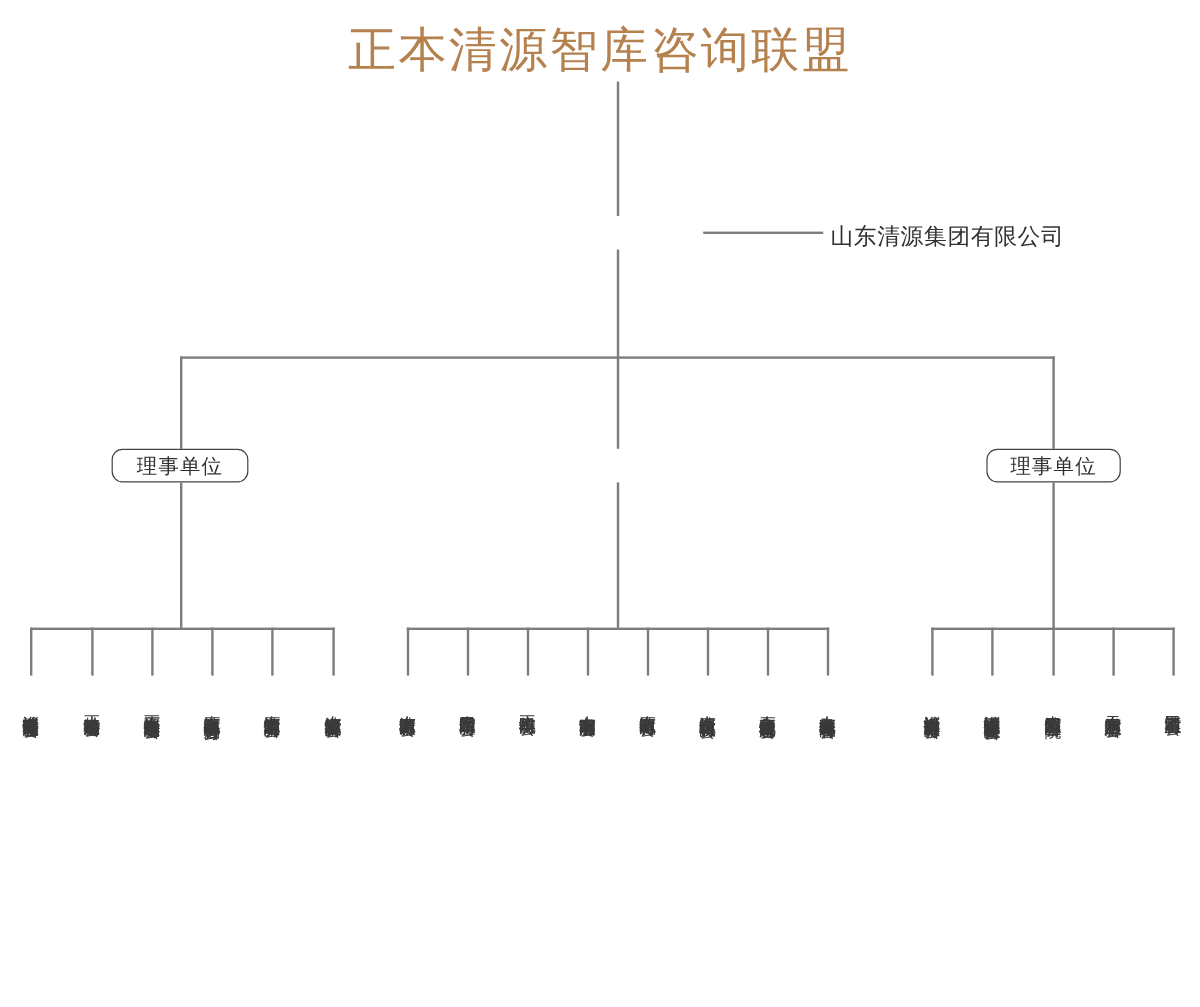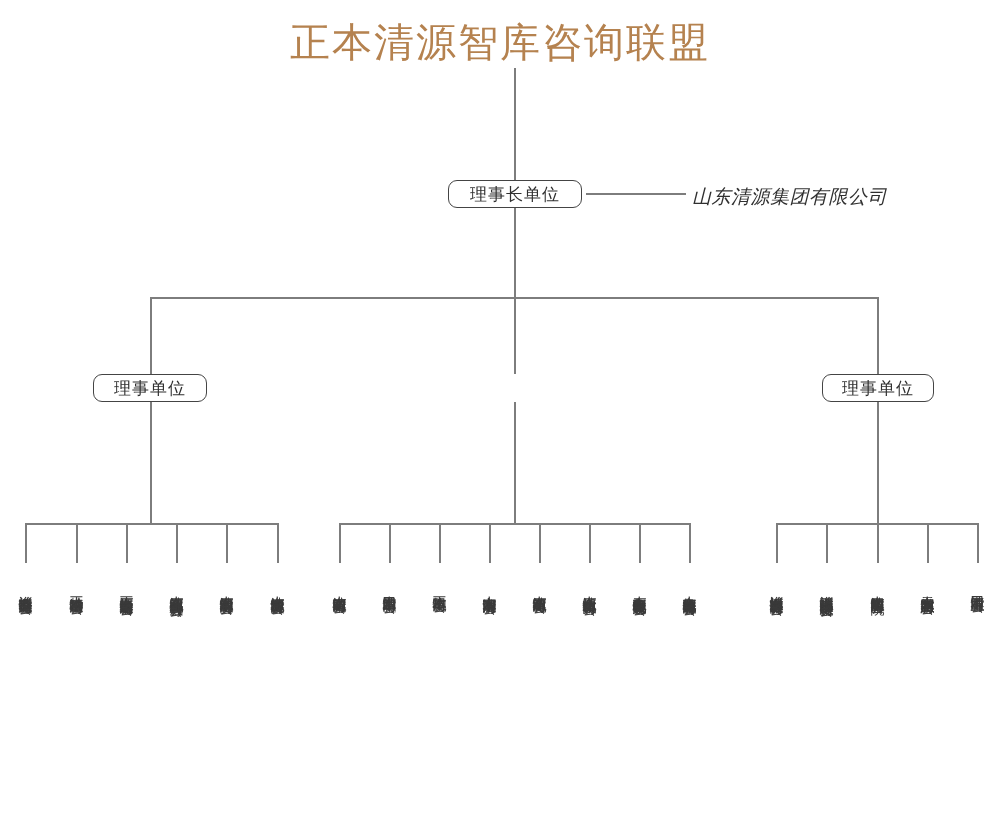--- a/index.html
+++ b/index.html
@@ -41,26 +41,23 @@
 </style>
 </head>
 <body>
 
 <div class="canvas">
 
   <h1 class="title">正本清源智库咨询联盟</h1>
 
   <div class="line v" style="left:514px;top:68px;height:112px;"></div>
 
-  <div class="box" style="left:448px;top:180px;width:134px;">
-    <span>理事长单位</span>
-  </div>
 
   <div class="line h" style="left:586px;top:193px;width:100px;"></div>
-  <div class="company" style="left:692px;top:184px;font-style:italic;">山东清源集团有限公司</div>
+  <div class="company" style="left:692px;top:184px;">山东清源集团有限公司</div>
 
   <div class="line v" style="left:514px;top:208px;height:90px;"></div>
   <div class="line h" style="left:151px;top:297px;width:728px;"></div>
 
   <div class="line v" style="left:150px;top:297px;height:77px;"></div>
   <div class="line v" style="left:514px;top:297px;height:77px;"></div>
   <div class="line v" style="left:877px;top:297px;height:77px;"></div>
 
   <div class="box" style="left:93px;top:374px;width:114px;">
     <span>理事单位</span>

